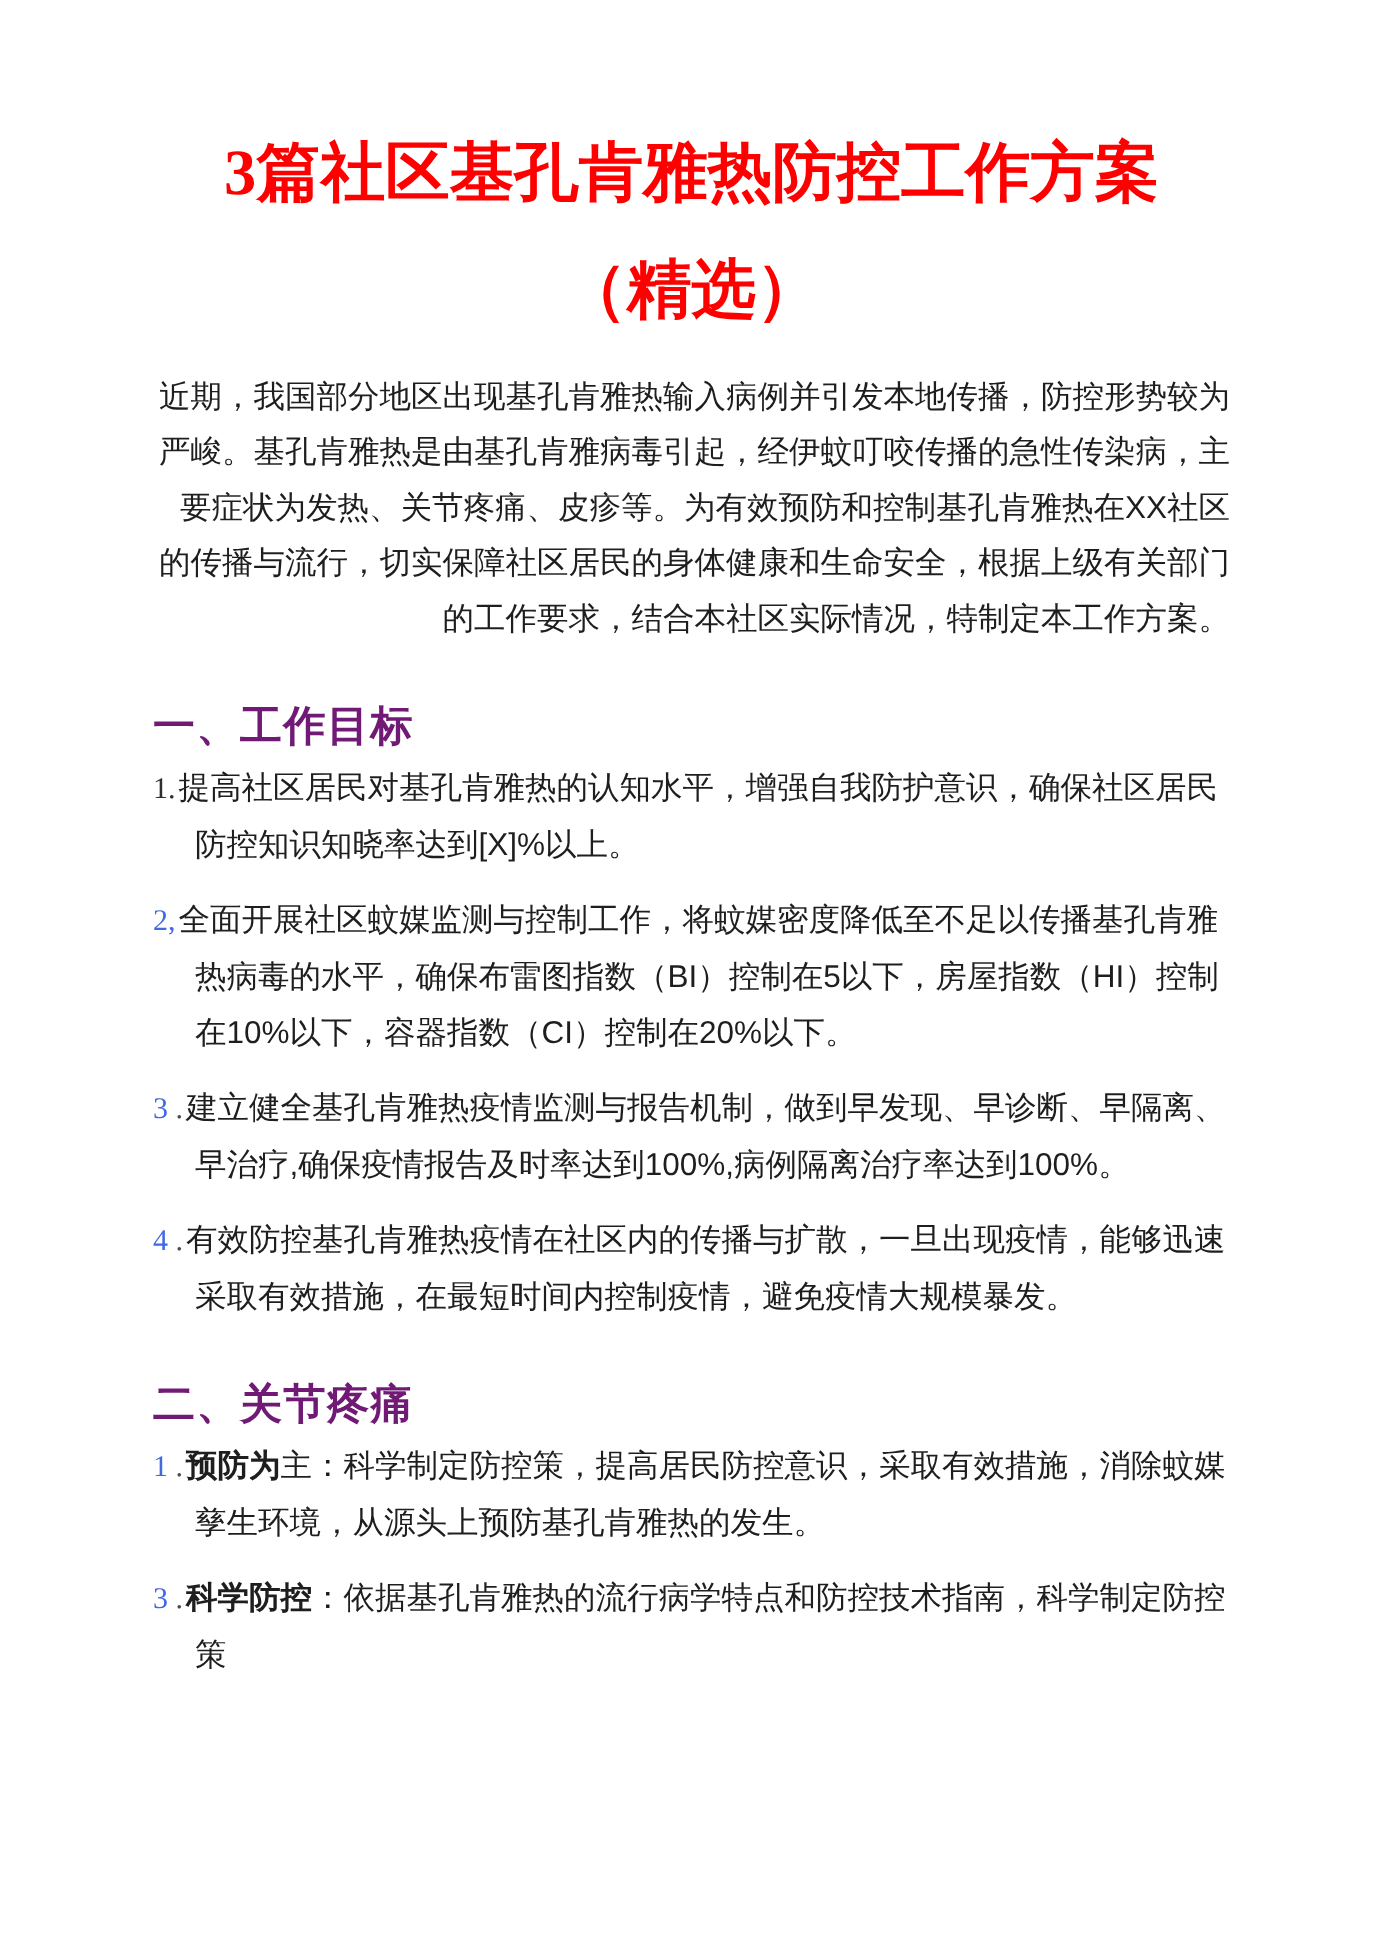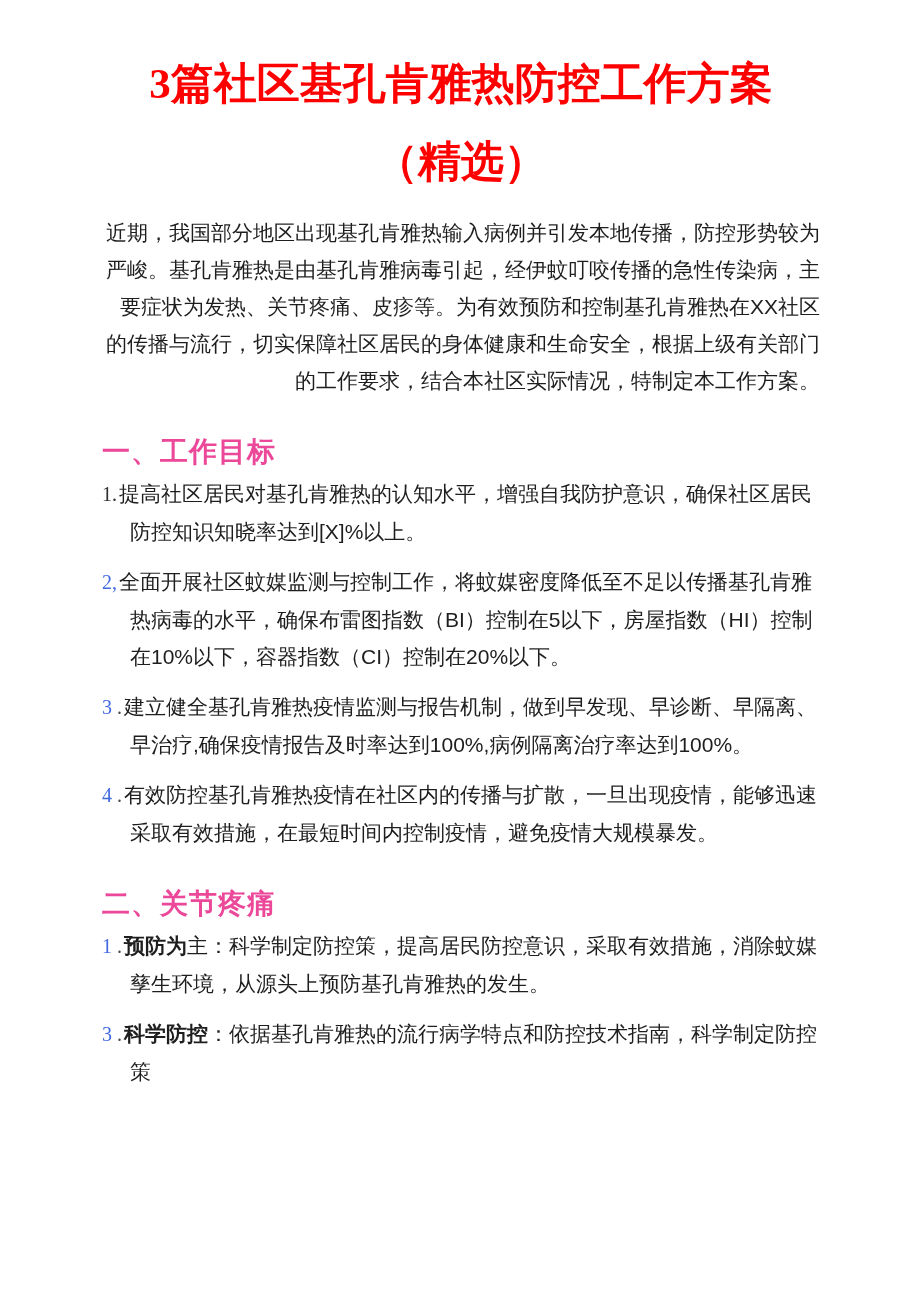--- a/index.html
+++ b/index.html
@@ -7,21 +7,21 @@
     width: 920px;
     height: 1301px;
     background: #ffffff;
     overflow: hidden;
     font-family: "Liberation Sans", sans-serif;
   }
   .doc {
     box-sizing: border-box;
     width: 920px;
     height: 1156px;
-    padding: 56px 100px 0 102px;
+    padding: 88px 100px 0 102px;
   }
   .title {
     text-align: center;
     font-family: "Liberation Serif", serif;
     font-weight: bold;
     font-size: 43px;
     margin: 0;
   }
   .title-line-1 { line-height: 56px; }
   .title-line-2 { line-height: 48px; margin-top: 26px; }
@@ -30,21 +30,21 @@
     font-size: 21px;
     line-height: 37px;
     color: #1e1e1e;
     text-align: right;
   }
   .section-heading {
     margin: 32px 0 0 0;
     font-size: 28px;
     line-height: 42px;
     font-weight: bold;
-    color: #ec4899;
+    color: #701a75;
     letter-spacing: 1px;
   }
   .list { margin-top: 2px; }
   .item {
     font-size: 21px;
     line-height: 37px;
     color: #1e1e1e;
     padding-left: 28px;
     text-indent: -28px;
     margin: 0 0 13px 0;

